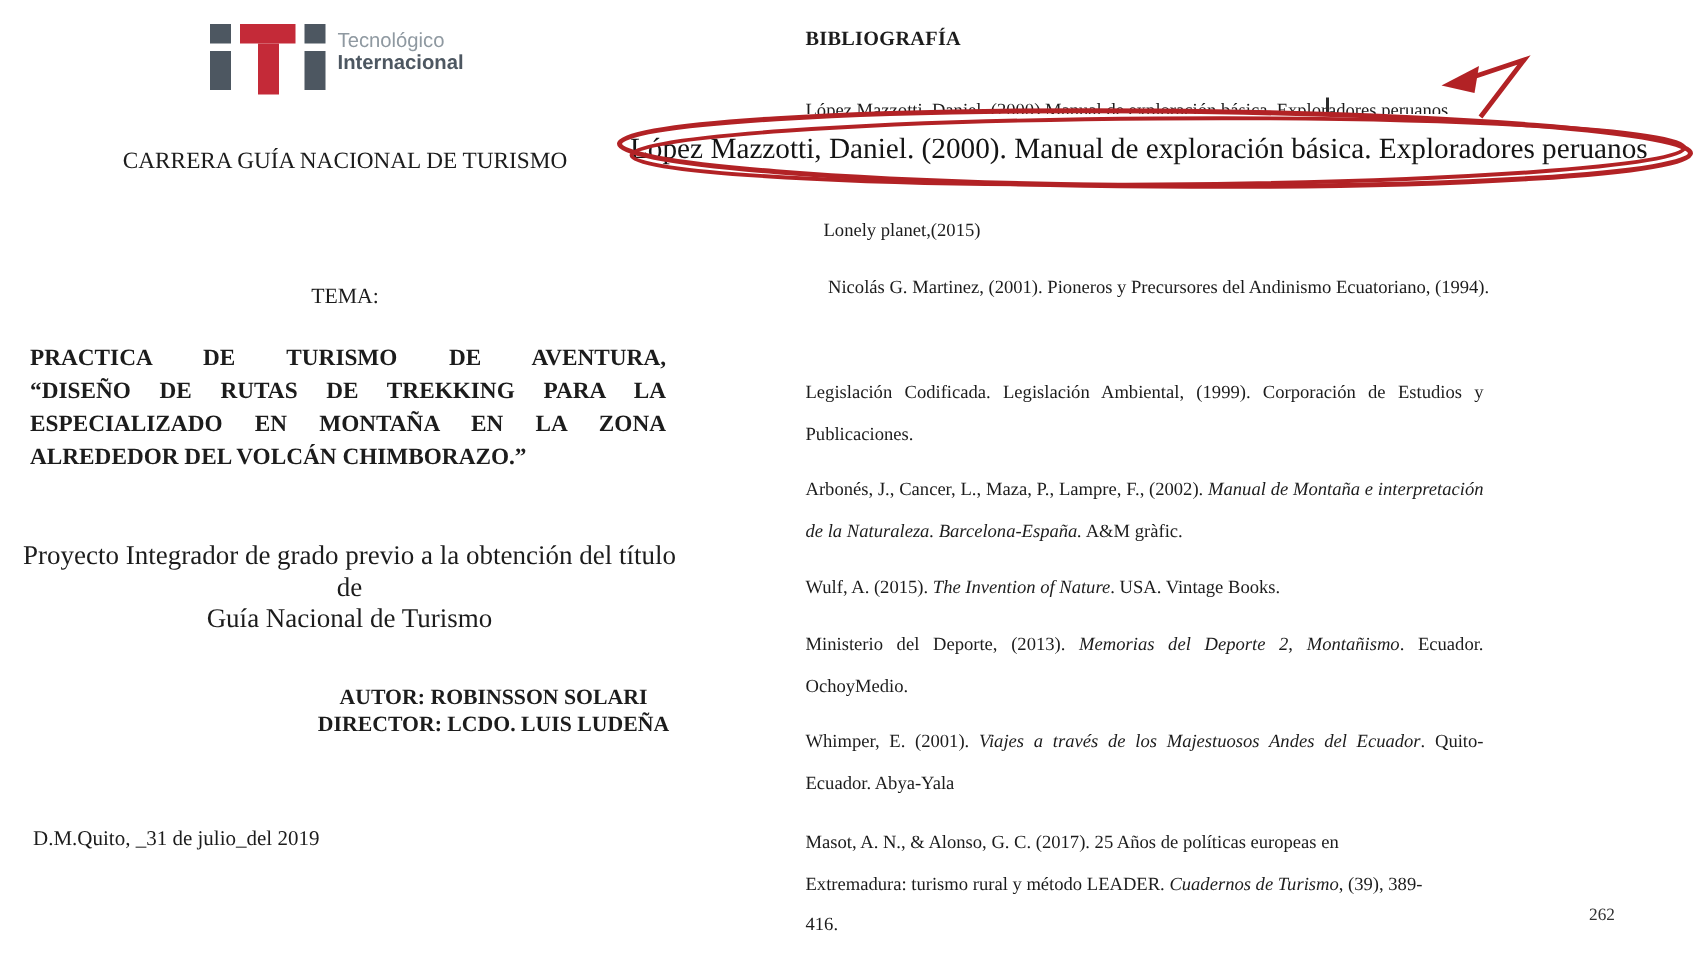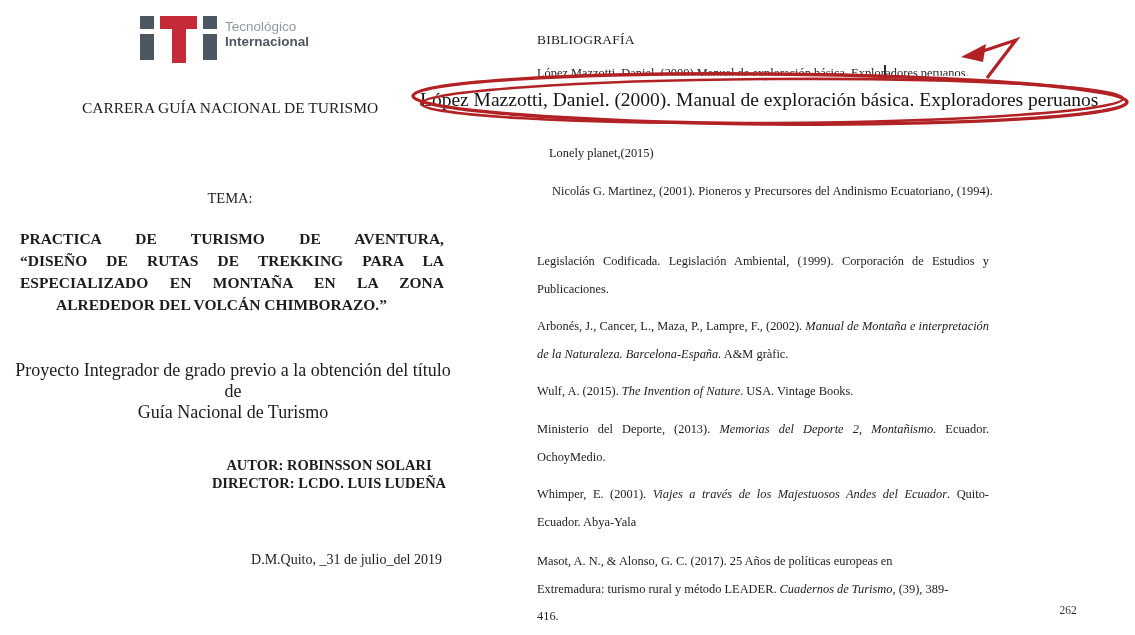--- a/index.html
+++ b/index.html
@@ -20,27 +20,27 @@
   .logo-t-stem{left:37px;top:21px;width:14px;height:34px;}
   .logo-i2-dot{left:68px;top:8px;width:14px;height:13px;}
   .logo-i2-stem{left:68px;top:26px;width:14px;height:26px;}
   .logo-text{position:absolute;left:90px;top:11px;line-height:1.12;}
   .logo-text .t1{font-size:13.5px;color:#8f99a1;font-weight:400;}
   .logo-text .t2{font-size:13.5px;color:#4d5761;font-weight:700;}
   .career{position:absolute;left:10px;top:99px;width:440px;text-align:center;font-weight:400;font-size:15.5px;}
   .tema{position:absolute;left:10px;top:190px;width:440px;text-align:center;font-size:14.5px;}
   .title-block{position:absolute;left:20px;top:228px;width:424px;font-weight:700;font-size:15.5px;}
   .title-block .jline{line-height:22px;text-align:justify;text-align-last:justify;}
-  .title-block .jline.last{text-align-last:left;margin-left:36px;}
+  .title-block .jline.last{text-align-last:left;}
   .proyecto{position:absolute;left:8px;top:360px;width:450px;text-align:center;font-size:18px;line-height:21px;}
   .authors{position:absolute;left:198px;top:456px;width:262px;text-align:center;font-weight:700;font-size:14.5px;line-height:18px;}
-  .date-line{position:absolute;left:2px;top:552px;width:440px;text-align:right;font-size:14px;}
+  .date-line{position:absolute;left:22px;top:552px;width:440px;text-align:left;font-size:14px;}
   
   .right-page{position:absolute;left:537px;top:0;width:452px;height:635px;font-size:12.4px;z-index:1;}
-  .bib-heading{position:absolute;left:0;top:32px;font-weight:400;font-size:13.5px;letter-spacing:.2px;}
+  .bib-heading{position:absolute;left:0;top:18px;font-weight:700;font-size:13.5px;letter-spacing:.2px;}
   .ref{position:absolute;left:0;width:452px;line-height:27.5px;text-align:justify;}
   .ref i{font-style:italic;}
   .ref1{top:48px;text-align:left;}
   .r2{top:128px;margin-left:12px;} .r3{top:166px;margin-left:15px;} .r4{top:236px;} .r5{top:301px;}
   .r6{top:366px;} .r7{top:404px;} .r8{top:469px;}
   .r9{top:536px;text-align:left;}
   .caret{display:inline-block;width:1.5px;height:15px;background:#2a2a2a;vertical-align:-3px;margin:0 -0.5px;}
   .page-number{position:absolute;left:1046px;top:604px;width:44px;text-align:center;font-size:11.5px;color:#333;}
   
   .annot-patch{

